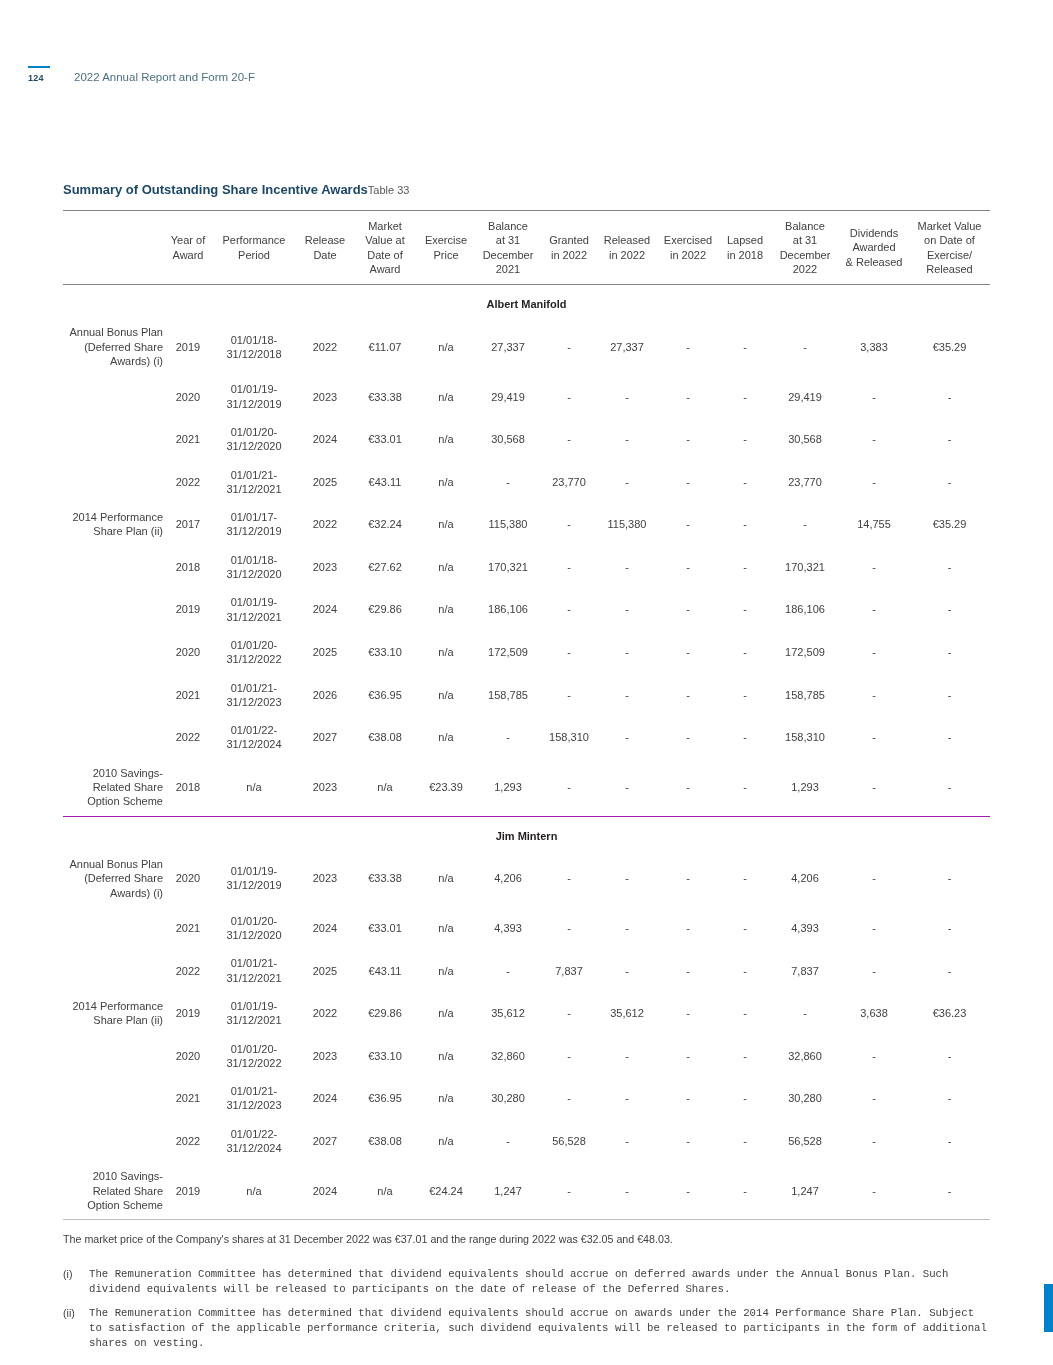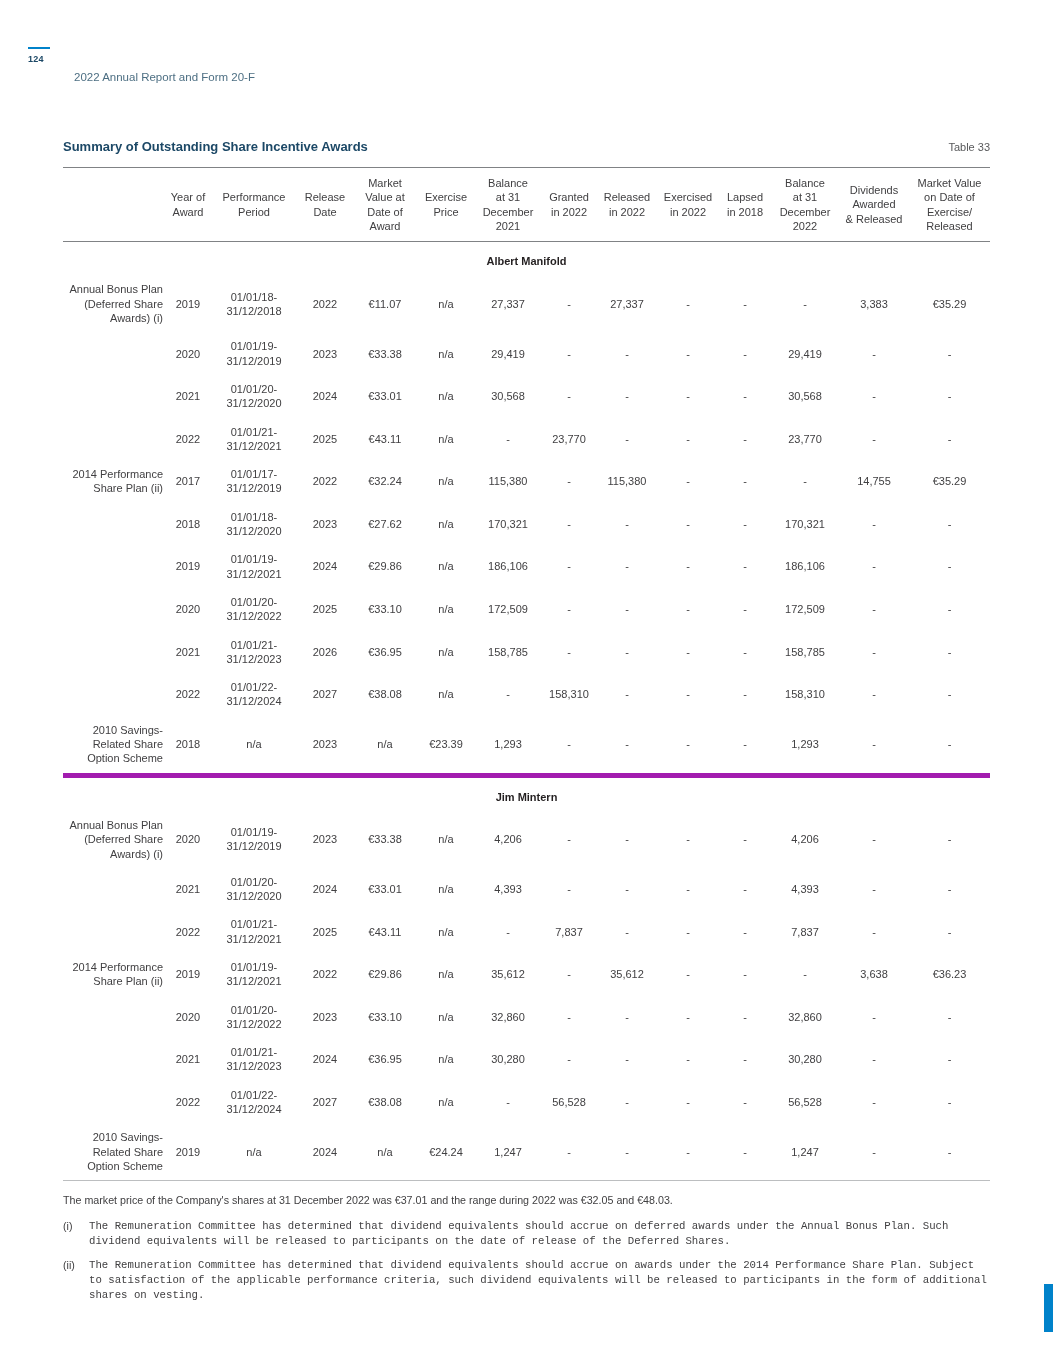--- a/index.html
+++ b/index.html
@@ -1,49 +1,49 @@
 <!DOCTYPE html>
 <html><head>
 <meta charset="utf-8">
 <style>
   * { margin:0; padding:0; box-sizing:border-box; }
   html,body { background:#ffffff; }
   .page {
     position:relative; width:1053px; height:1365px; background:#ffffff;
     font-family:"Liberation Sans","DejaVu Sans",sans-serif; color:#414042; overflow:hidden;
   }
-  .page-header { position:absolute; top:47px; left:28px; display:flex; align-items:flex-start; }
+  .page-header { position:absolute; top:47px; left:28px; display:flex; align-items:flex-end; }
   .page-num {
     display:inline-block; border-top:2px solid #0082ca; padding-top:5px; min-width:22px;
     font-size:9px; font-weight:bold; color:#1c4866; letter-spacing:.3px;
   }
   .report-title { margin-left:24px; font-size:11.5px; color:#4d6f83;margin-top:24px; }
 
   .content { position:absolute; left:63px; top:139px; width:927px; }
-  .title-row { display:flex; justify-content:space-between; align-items:baseline; margin-bottom:13px; }
+  .title-row { display:flex; align-items:baseline; margin-bottom:13px;margin-top:43px; }
   .title-row h1 { font-size:13px; font-weight:bold; color:#1c4866; }
   .table-tag { font-size:11px; color:#58595b; font-weight:normal; }
 
   table { width:100%; border-collapse:collapse; table-layout:fixed; font-size:11px; border-bottom:1px solid #bcbec0; }
   thead th {
     border-top:1px solid #808285; border-bottom:1px solid #808285;
     font-weight:normal; text-align:center; vertical-align:middle;
     padding:8px 2px; white-space:pre-line; line-height:1.3; color:#414042;
   }
   thead th:first-child { text-align:left; }
   tbody td {
     text-align:center; vertical-align:middle; padding:7px 2px;
     white-space:pre-line; line-height:1.3; color:#414042;
   }
   td.plan { text-align:right; }
   tr.section-row td { text-align:center; font-weight:bold; color:#231f20; padding:12px 0 7px; }
-  tr.divider td { border-top:5px solid #a21caf; }
+  tr.divider td { border-top:1px solid #a21caf; }
 
   .notes { margin-top:12px; font-size:10.7px; line-height:1.4; color:#414042; }
-  .market-note { margin-bottom:11px; }
+  .market-note { margin-bottom:20px; }
   .footnote { display:flex; margin-bottom:9px; }
   .footnote .marker { width:26px; flex:none; }
   .footnote .fn-text { flex:1;font-family:Liberation Mono, monospace; }
 
   .edge-tab { position:absolute; right:0; top:1284px; width:9px; height:48px; background:#0082ca; }
 </style>
 </head>
 <body>
 
 <div class="page">

